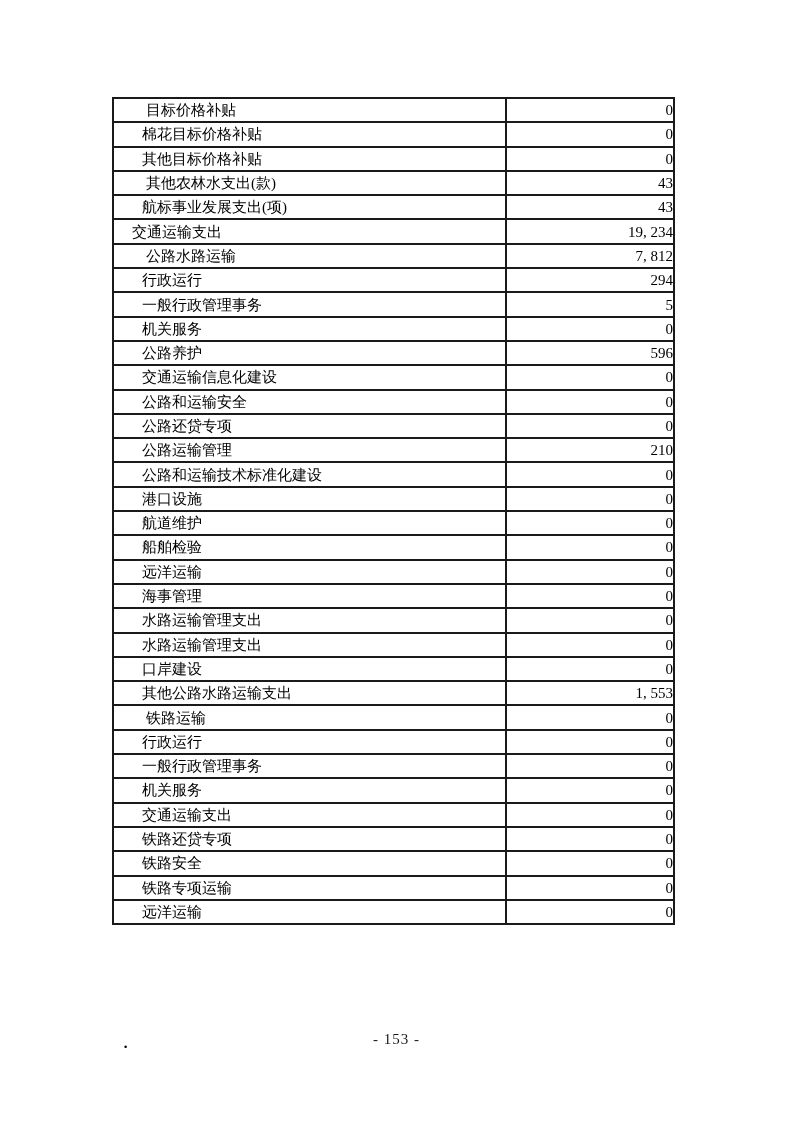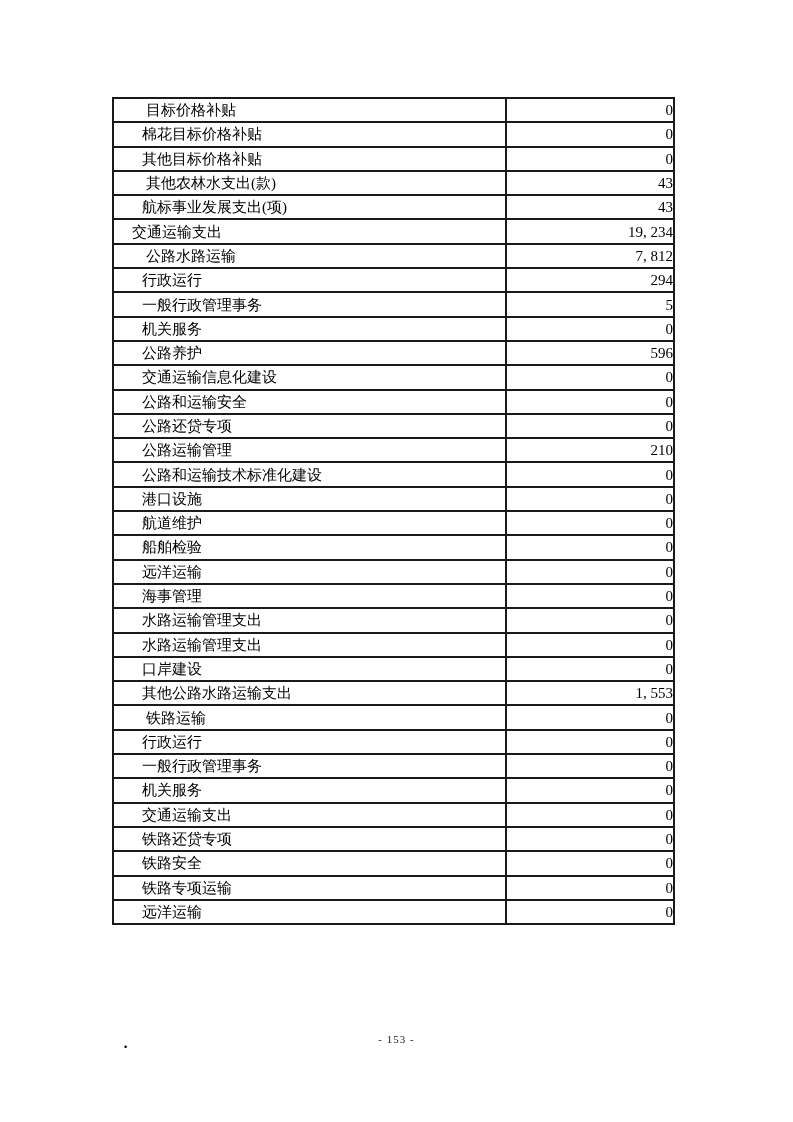--- a/index.html
+++ b/index.html
@@ -45,21 +45,21 @@
     text-align: right;
     padding-right: 4px;
     font-family: "Liberation Serif", "DejaVu Serif", serif;
   }
   .footer-pagenum {
     position: absolute;
     left: 0;
     top: 1029px;
     width: 793px;
     text-align: center;
-    font-size: 11px;
+    font-size: 15px;
     line-height: 20px;
     letter-spacing: 1px;
     color: #1a1a1a;
   }
   .stray-dot {
     position: absolute;
     left: 123px;
     top: 1031px;
     font-size: 21px;
     line-height: 20px;

